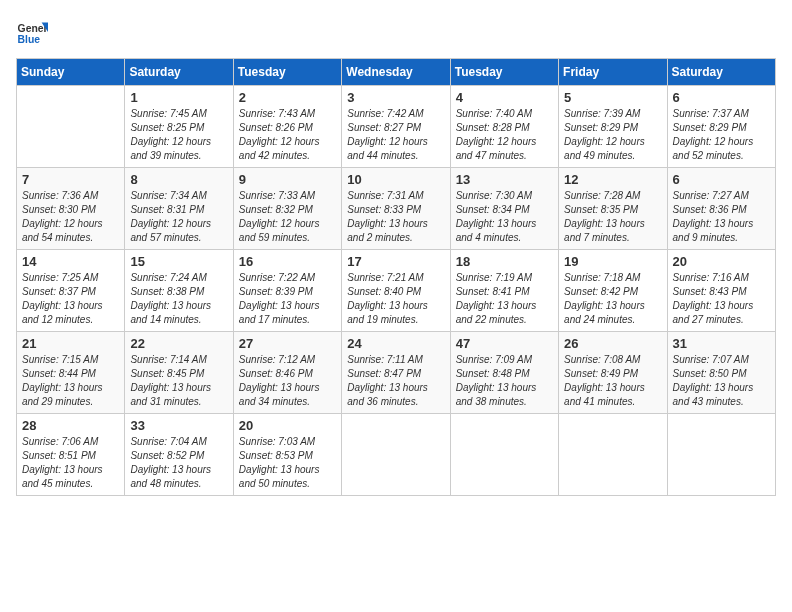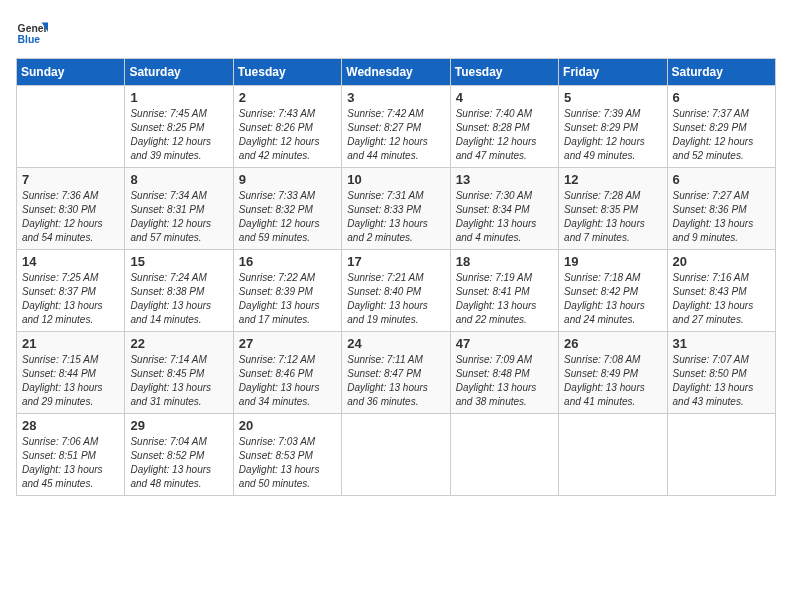--- a/index.html
+++ b/index.html
@@ -235,21 +235,21 @@
           <span class="day-number">31</span>
           <div class="day-info">Sunrise: 7:07 AM<br>Sunset: 8:50 PM<br>Daylight: 13 hours<br>and 43 minutes.</div>
         </td>
       </tr>
       <tr>
         <td>
           <span class="day-number">28</span>
           <div class="day-info">Sunrise: 7:06 AM<br>Sunset: 8:51 PM<br>Daylight: 13 hours<br>and 45 minutes.</div>
         </td>
         <td>
-          <span class="day-number">29</span>
+          <span class="day-number">33</span>
           <div class="day-info">Sunrise: 7:04 AM<br>Sunset: 8:52 PM<br>Daylight: 13 hours<br>and 48 minutes.</div>
         </td>
         <td>
           <span class="day-number">20</span>
           <div class="day-info">Sunrise: 7:03 AM<br>Sunset: 8:53 PM<br>Daylight: 13 hours<br>and 50 minutes.</div>
         </td>
         <td></td>
         <td></td>
         <td></td>
         <td></td>

